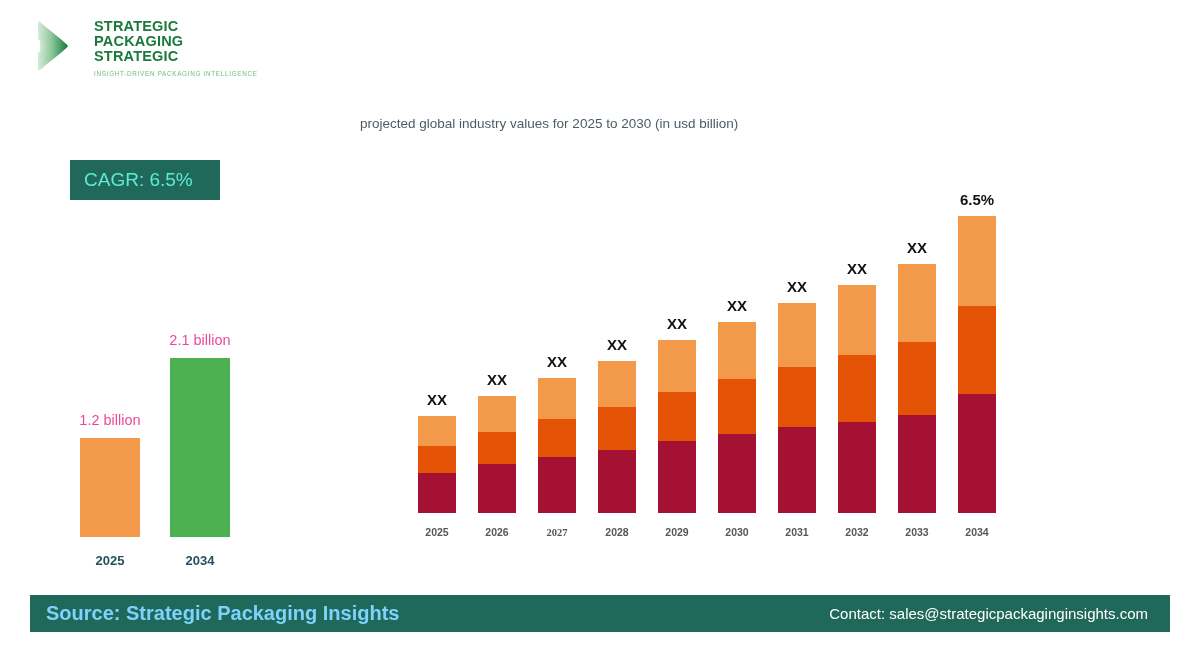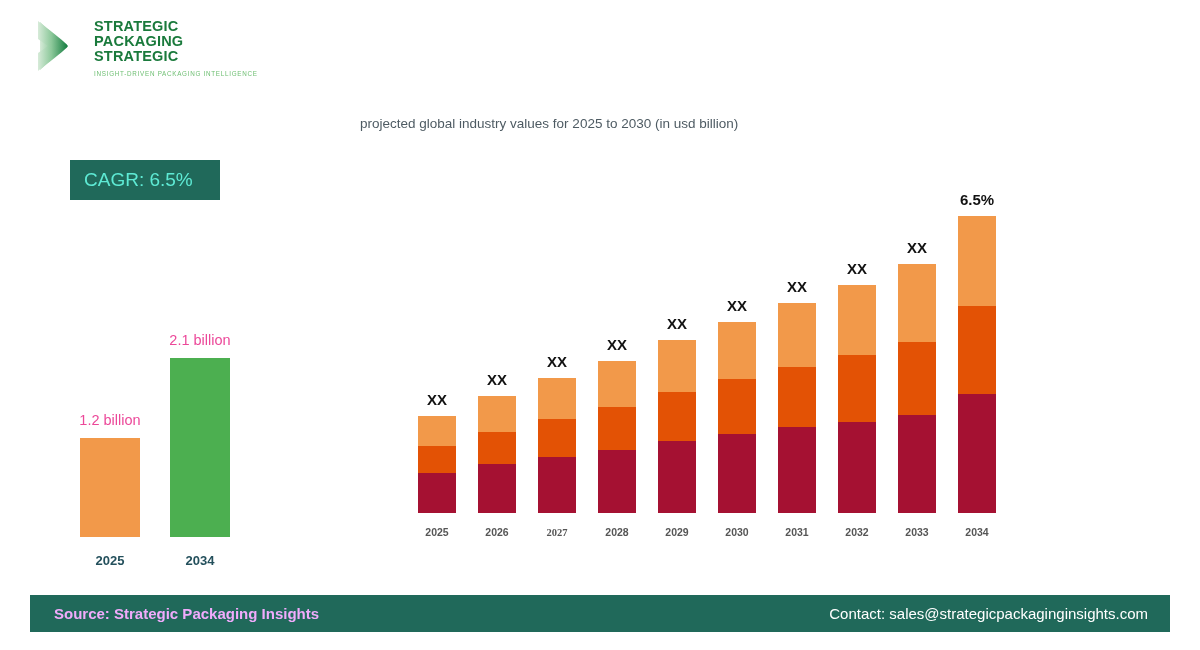--- a/index.html
+++ b/index.html
@@ -72,23 +72,23 @@
     position:absolute;bottom:32px;width:50px;text-align:center;
     font-size:10.5px;font-weight:bold;color:#565656;
   }
 
   
   #footer-bar{
     position:absolute;left:30px;top:595px;width:1140px;height:37px;
     background:#20695A;
   }
   #footer-source{
-    position:absolute;left:24px;top:0;height:37px;
+    position:absolute;left:16px;top:0;height:37px;
     display:flex;align-items:center;
-    color:#f0abfc;font-size:15px;font-weight:bold;
+    color:#7dd3fc;font-size:20px;font-weight:bold;
   }
   #footer-contact{
     position:absolute;right:22px;top:0;height:37px;
     display:flex;align-items:center;
     color:#ffffff;font-size:15px;font-weight:normal;
   }
 </style>
 </head>
 <body>
 

